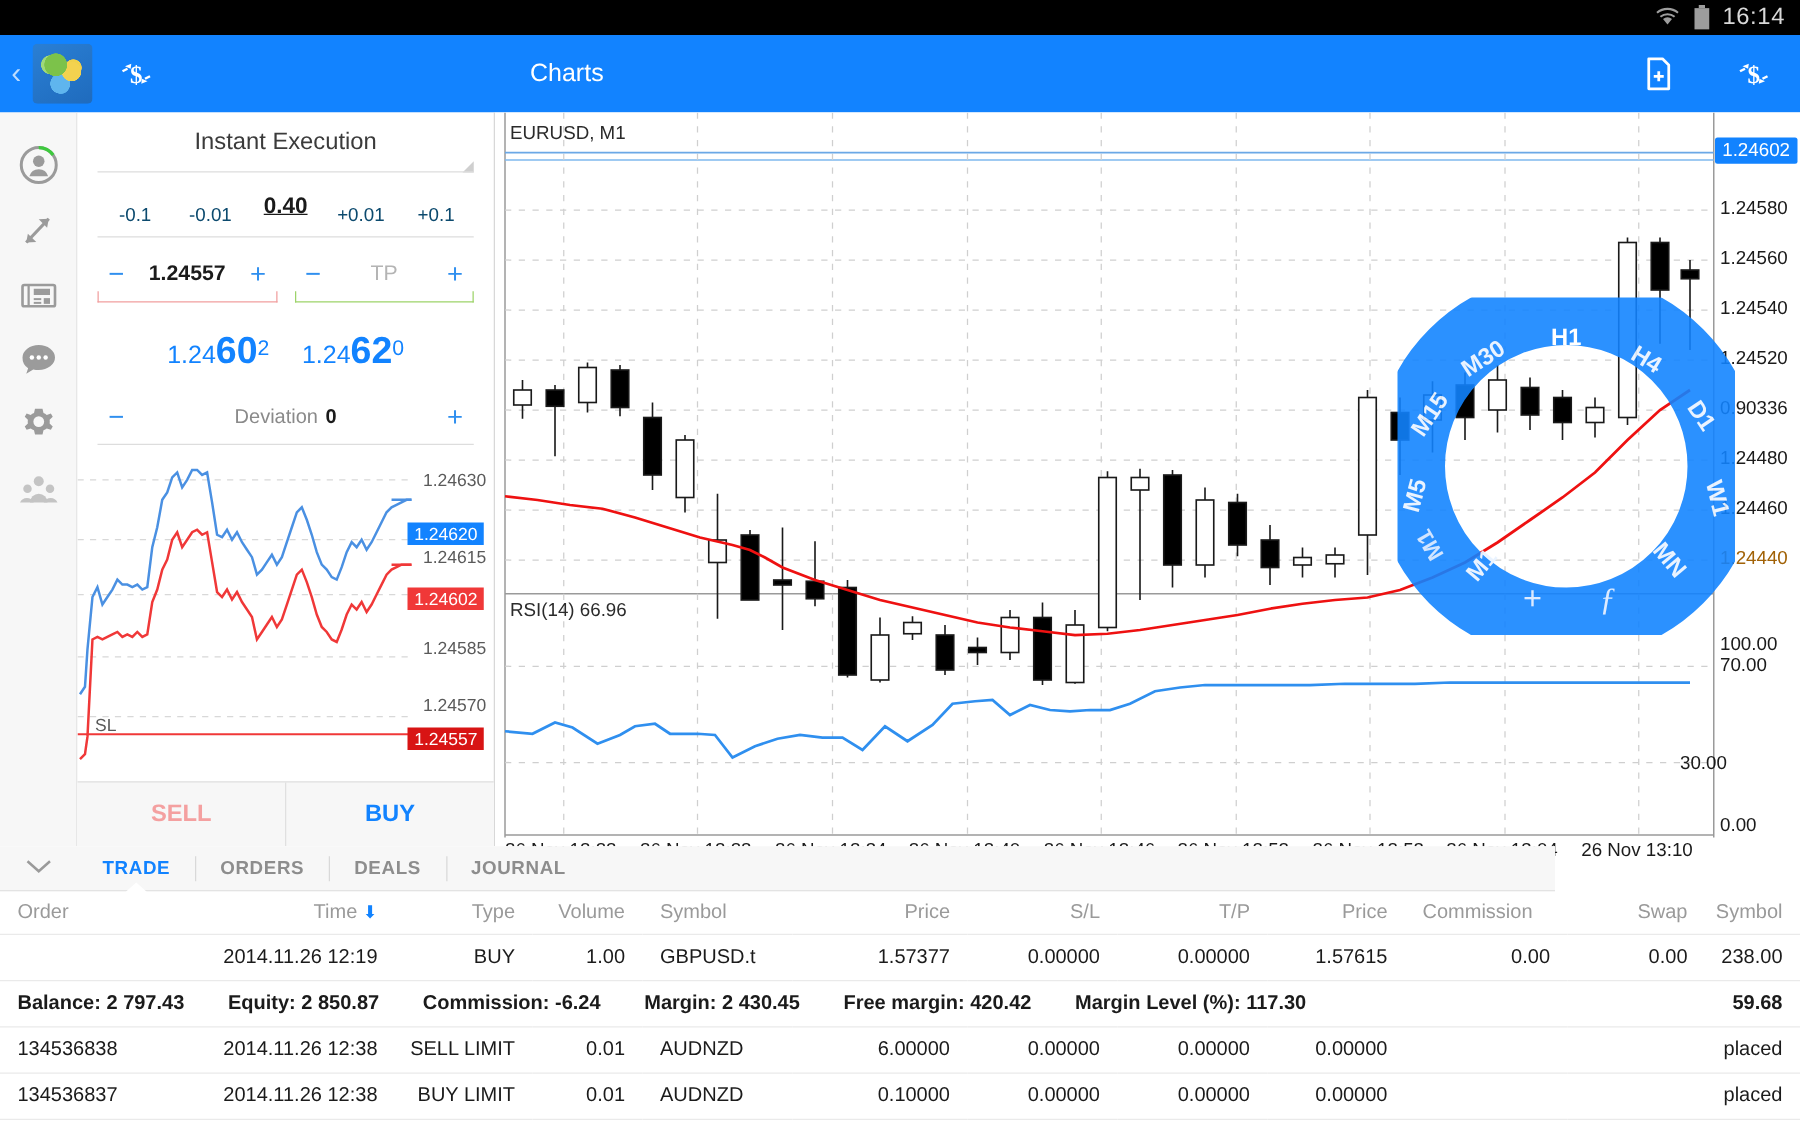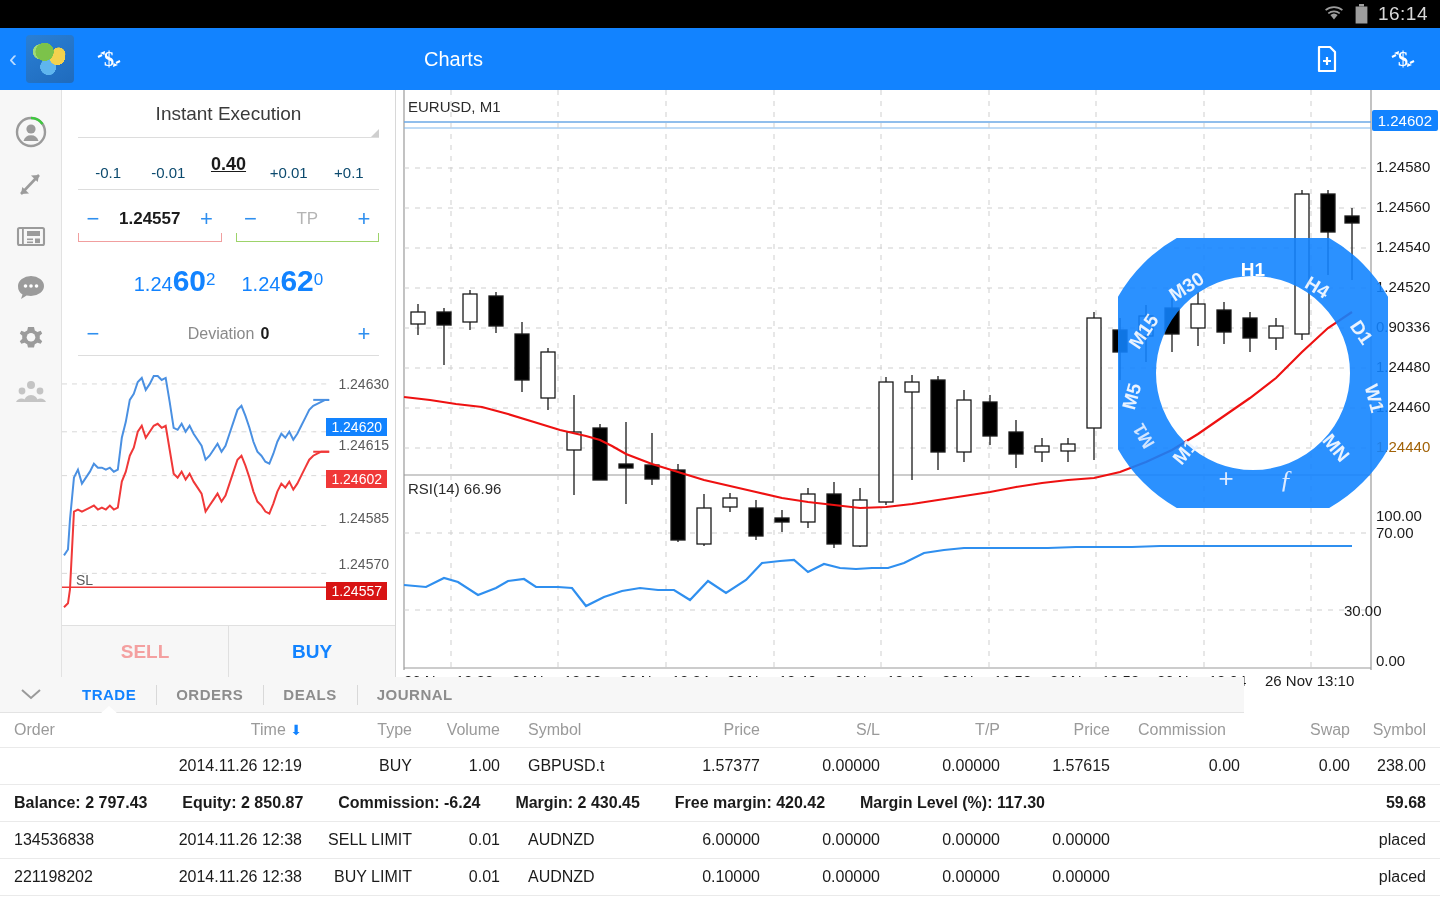--- a/index.html
+++ b/index.html
@@ -714,21 +714,21 @@
           <td class="ta-l">AUDNZD</td>
           <td class="ta-r">6.00000</td>
           <td class="ta-r">0.00000</td>
           <td class="ta-r">0.00000</td>
           <td class="ta-r">0.00000</td>
           <td class="ta-r"></td>
           <td class="ta-r"></td>
           <td class="ta-r">placed</td>
         </tr>
         <tr>
-          <td class="ta-l">221198202</td>
+          <td class="ta-l">134536837</td>
           <td class="ta-r">2014.11.26 12:38</td>
           <td class="ta-r buy-limit">BUY LIMIT</td>
           <td class="ta-r">0.01</td>
           <td class="ta-l">AUDNZD</td>
           <td class="ta-r">0.10000</td>
           <td class="ta-r">0.00000</td>
           <td class="ta-r">0.00000</td>
           <td class="ta-r">0.00000</td>
           <td class="ta-r"></td>
           <td class="ta-r"></td>

